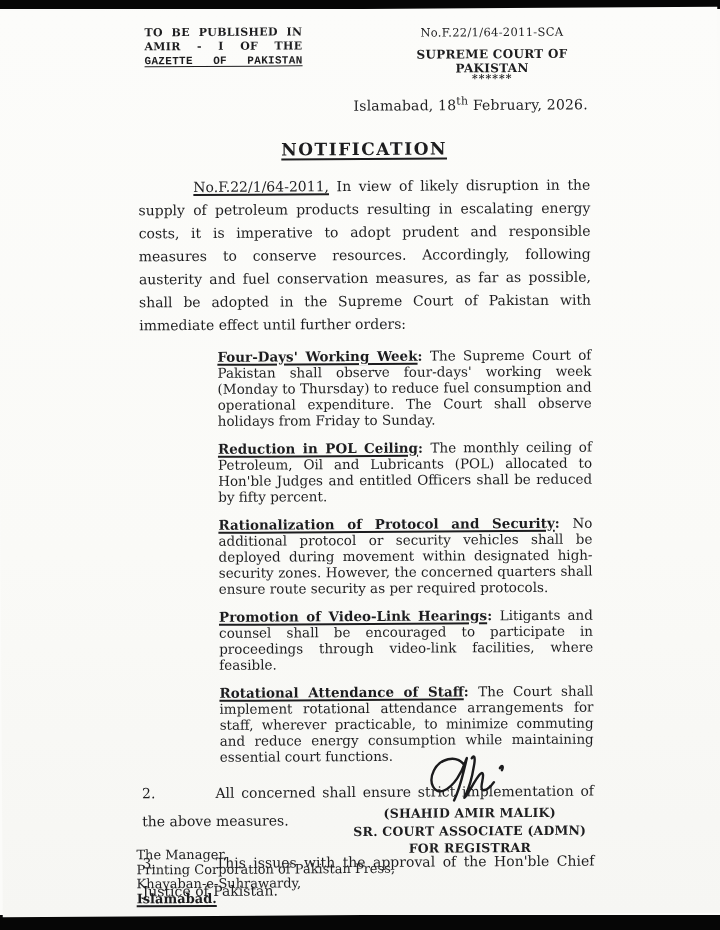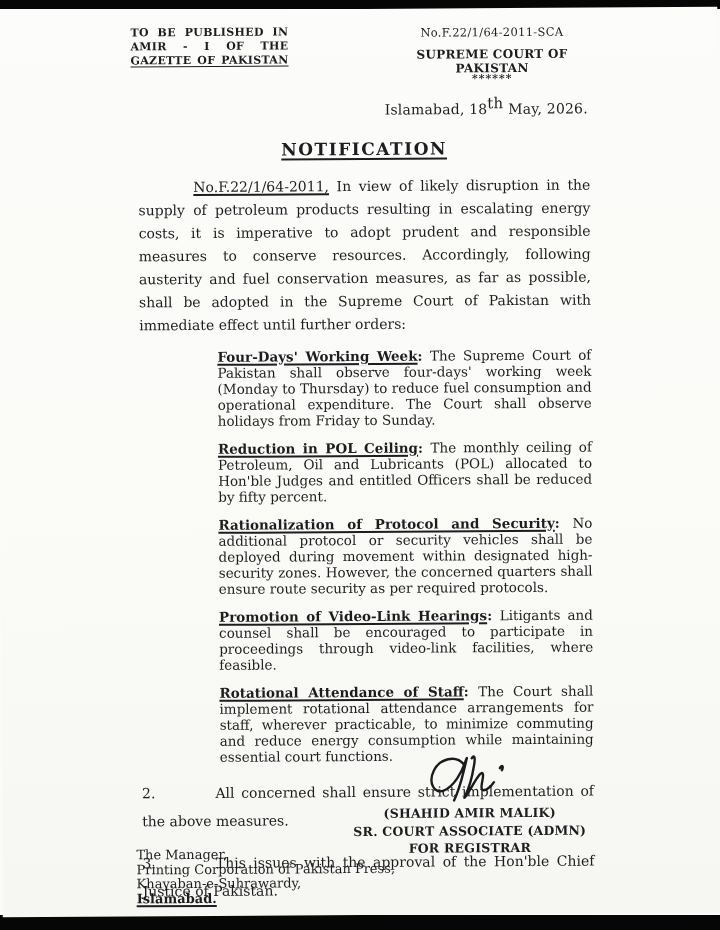--- a/index.html
+++ b/index.html
@@ -16,40 +16,40 @@
   .bar-bottom { bottom: 0; height: 15px; }
 
   .scan {
     position: absolute; top: 9px; left: 0; width: 720px; height: 906px;
     transform: rotate(-0.35deg);
     background: linear-gradient(180deg, #fcfcfa 0%, #fafaf7 60%, #f6f6f3 100%);
   }
 
   
   .pub-block {
-    position: absolute; left: 133px; top: 16px; width: 158px;
+    position: absolute; left: 147px; top: 16px; width: 158px;
     font-size: 11px; font-weight: bold; line-height: 14px;
     letter-spacing: 0.3px;
   }
   .pub-line { text-align: justify; text-align-last: justify; }
-  .pub-line.u { text-decoration: underline; text-underline-offset: 2px; }
+  .pub-line.u { text-decoration: underline; text-underline-offset: 2px; font-family: Liberation Mono, monospace; }
 
   .court-block {
     position: absolute; left: 392px; top: 17px; width: 205px;
     text-align: center;
   }
   .ref-no { font-size: 11.5px; letter-spacing: 0.3px; }
   .org-name { font-size: 12px; font-weight: bold; margin-top: 8px; letter-spacing: 0.3px; }
   .org-stars { font-size: 11px; font-weight: bold; line-height: 8px; letter-spacing: 1px; }
 
   .dateline {
     position: absolute; right: 130px; top: 86px;
     font-size: 14px; letter-spacing: 0.2px;
   }
-  .dateline sup { font-size: 15px; }
+  .dateline sup { font-size: 11px; }
 
   
   .doc-title {
     position: absolute; left: 140px; top: 130px; width: 452px;
     text-align: center;
   }
   .doc-title span {
     font-size: 17px; font-weight: bold; letter-spacing: 1.5px;
     text-decoration: underline; text-decoration-thickness: 2px;
     text-underline-offset: 3px;
@@ -115,21 +115,21 @@
     <div class="pub-line">AMIR - I OF THE</div>
     <div class="pub-line u">GAZETTE OF PAKISTAN</div>
   </div>
 
   <div class="court-block">
     <div class="ref-no">No.F.22/1/64-2011-SCA</div>
     <div class="org-name">SUPREME COURT OF PAKISTAN</div>
     <div class="org-stars">******</div>
   </div>
 
-  <div class="dateline"><span>Islamabad, 18</span><sup>th</sup><span> May, 2026.</span></div>
+  <div class="dateline"><span>Islamabad, 18</span><sup>th</sup><span> February, 2026.</span></div>
 
   <div class="doc-title">
     <span>NOTIFICATION</span>
   </div>
 
   <div class="body-col">
 
     <p class="intro"><span class="lead-ref">No.F.22/1/64-2011,</span> <span>In view of likely disruption in the supply of petroleum products resulting in escalating energy costs, it is imperative to adopt prudent and responsible measures to conserve resources. Accordingly, following austerity and fuel conservation measures, as far as possible, shall be adopted in the Supreme Court of Pakistan with immediate effect until further orders:</span></p>
 
     <div class="measures">

